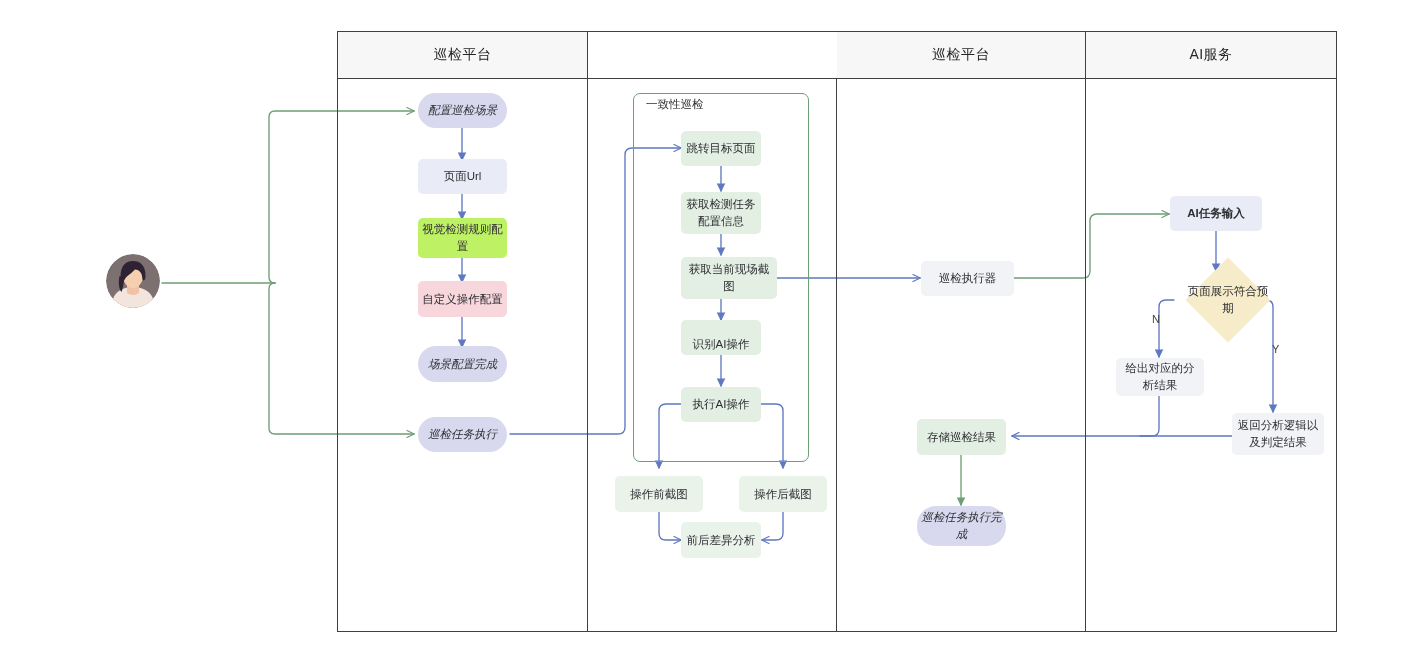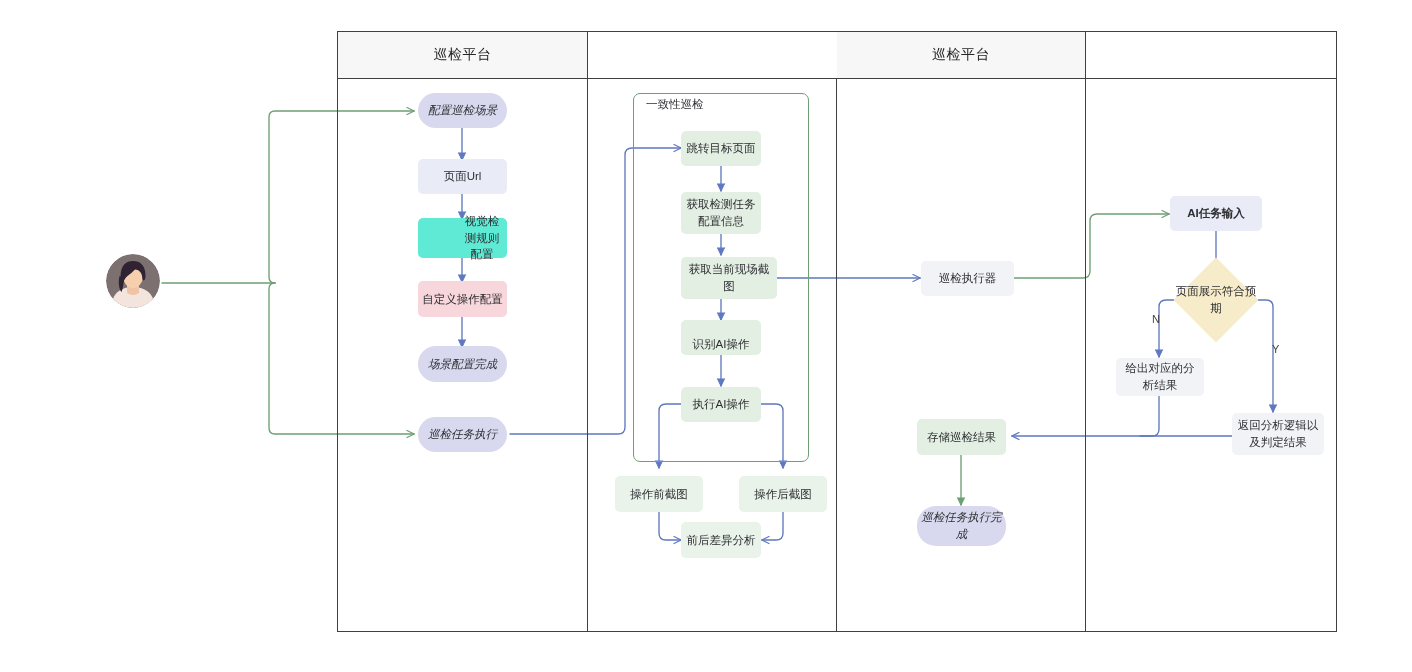--- a/index.html
+++ b/index.html
@@ -52,28 +52,29 @@
     font-size: 11.5px;
     line-height: 1.45;
     color: #2f2f33;
     padding: 2px 4px;
     z-index: 4;
   }
   .shape-round   { border-radius: 19px; font-style: italic; }
   .shape-rect    { border-radius: 5px; }
   .c-lavender-d  { background: #d8d9ef; }
   .c-lavender-l  { background: #e9ecf7; }
-  .c-lavender-m  { background: #5eead4; padding-left: 43px; }
+  .c-lavender-m  { background: #bef264; }
   .c-pink        { background: #f7d7dc; }
   .c-green       { background: #e3efe3; }
   .c-greenlite   { background: #e9f3ea; }
   .c-gray        { background: #f2f3f7; }
   .diamond {
     position: absolute;
     z-index: 4;
+    margin-left: 12px;
   }
   .diamond .dshape {
     position: absolute; inset: 0;
     background: #f6ecc9;
     transform: rotate(45deg);
   }
   .diamond .dlabel {
     position: absolute; inset: 0;
     display: flex; align-items: center; justify-content: center;
     text-align: center; font-size: 11.5px; line-height: 1.45; color: #2f2f33;
@@ -179,20 +180,23 @@
   <div class="lane-frame" style="left:337px; top:31px; width:1000px; height:601px;"></div>
 
   <div class="lane-divider" style="left:337px; top:78px; width:1000px;"></div>
 
   <div class="lane-header" style="left:338px; top:32px; width:250px; height:46px;">
     <span>巡检平台</span>
   </div>
   <div class="lane-header" style="left:837px; top:32px; width:249px; height:46px;">
     <span>巡检平台</span>
   </div>
+  <div class="lane-header last" style="left:1086px; top:32px; width:250px; height:46px;">
+    <span>AI服务</span>
+  </div>
 
   <div class="lane-body" style="left:338px; top:79px; width:250px; height:552px;"></div>
   <div class="lane-body" style="left:588px; top:79px; width:249px; height:552px;"></div>
   <div class="lane-body" style="left:837px; top:79px; width:249px; height:552px;"></div>
   <div class="lane-body last" style="left:1086px; top:79px; width:250px; height:552px;"></div>
 
   <div class="avatar" style="left:106px; top:254px;">
     <svg viewBox="0 0 54 54" width="54" height="54">
       <circle cx="27" cy="27" r="27" fill="#7d7070"></circle>
       <path d="M27,54 a27,27 0 0 1 -20,-8.9 C9,38 16,34.5 21.5,33.5 L32.5,33.5 C38,34.5 45,38 47,45.1 A27,27 0 0 1 27,54 Z" fill="#f3e5de"></path>

